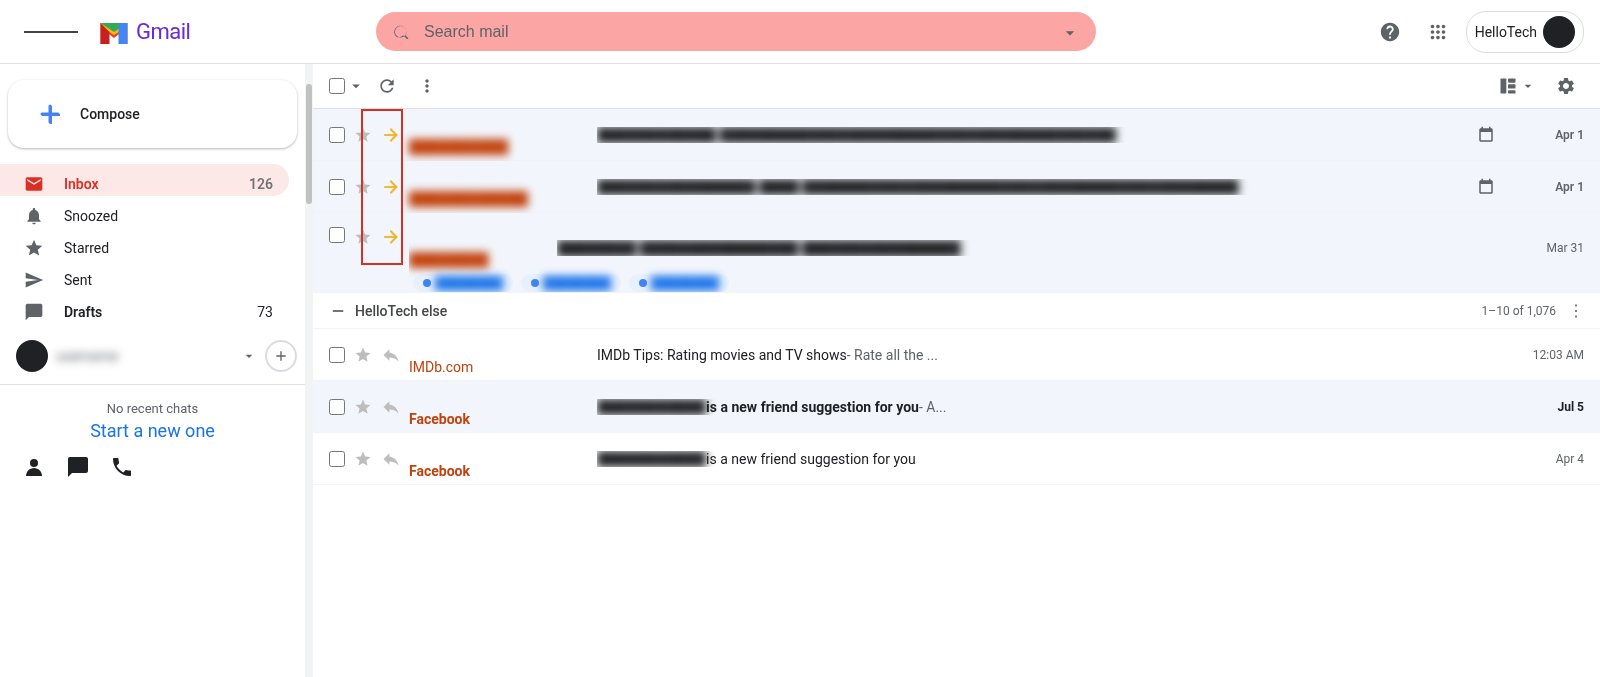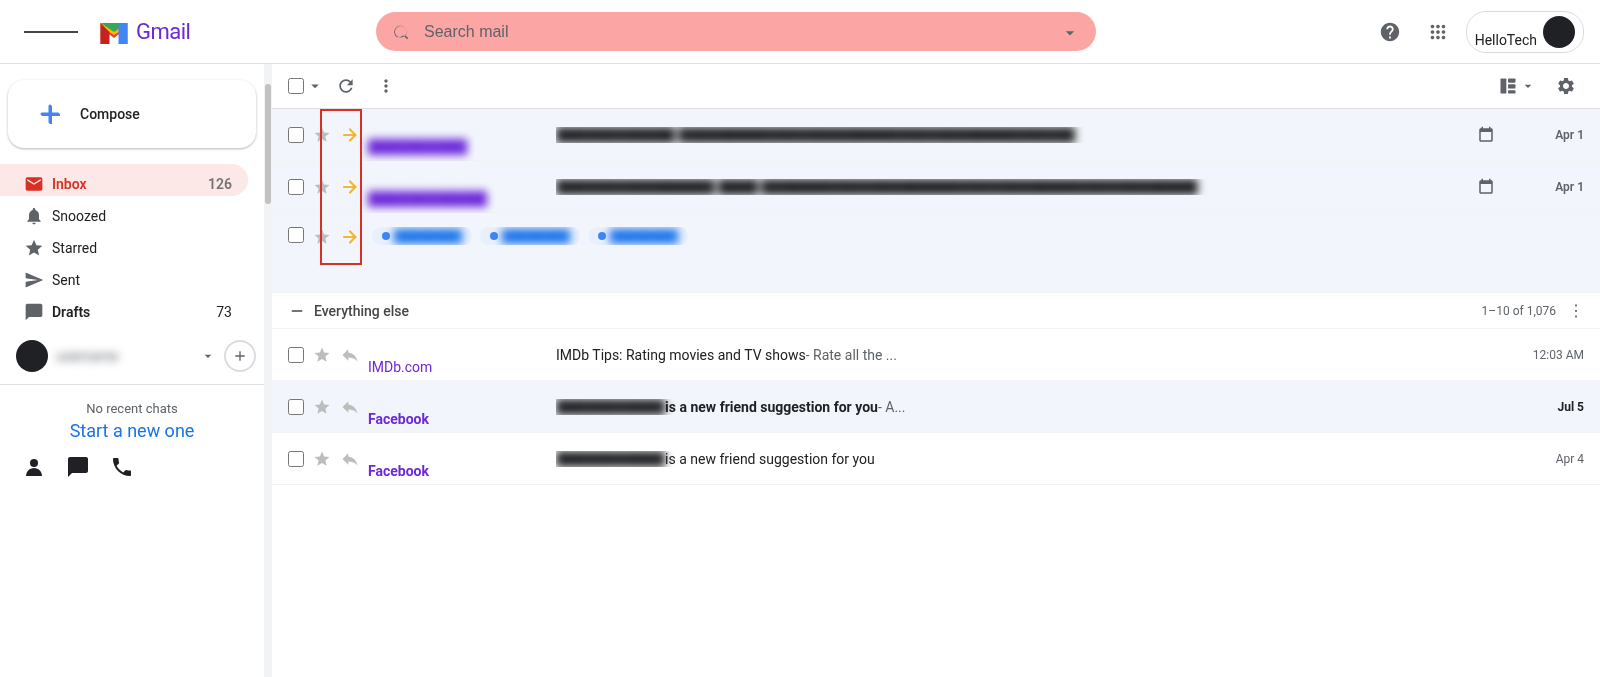--- a/index.html
+++ b/index.html
@@ -17,32 +17,32 @@
     .gmail-m { width: 36px; height: 36px; }
     .gmail-text { font-size: 22px; color: #6d28d9; font-weight: 400; letter-spacing: -0.5px; }
     .search-bar { flex: 1; max-width: 720px; margin: 0 20px; position: relative; }
     .search-bar-inner { display: flex; align-items: center; background: #fca5a5; border-radius: 24px; padding: 8px 16px; gap: 12px; }
     .search-icon { color: #5f6368; font-size: 18px; }
     .search-input { border: none; background: transparent; font-size: 16px; outline: none; flex: 1; color: #202124; }
     .search-input::placeholder { color: #5f6368; }
     .search-dropdown { color: #5f6368; cursor: pointer; font-size: 18px; }
     .header-right { display: flex; align-items: center; gap: 8px; margin-left: auto; }
     .icon-btn { width: 40px; height: 40px; border-radius: 50%; display: flex; align-items: center; justify-content: center; cursor: pointer; color: #5f6368; font-size: 20px; }
-    .account-area { display: flex; align-items: flex-end; gap: 6px; cursor: pointer; padding: 4px 8px; border-radius: 20px; border: 1px solid #dadce0; }
+    .account-area { display: flex; align-items: center; gap: 6px; cursor: pointer; padding: 4px 8px; border-radius: 20px; border: 1px solid #dadce0; }
     .account-text { font-size: 14px; color: #202124; }
     .account-avatar { width: 32px; height: 32px; border-radius: 50%; background: #202124; }
 
     
     .layout { display: flex; margin-top: 64px; height: calc(677px - 64px); }
 
     
-    .sidebar { width: 264px; flex-shrink: 0; padding: 8px 0; overflow-y: auto; border-right: none; }
+    .sidebar { width: 305px; flex-shrink: 0; padding: 8px 0; overflow-y: auto; border-right: none; }
     .compose-btn { display: flex; align-items: center; gap: 12px; margin: 8px 8px 16px 8px; padding: 16px 24px; background: #fff; border-radius: 16px; cursor: pointer; box-shadow: 0 1px 3px rgba(0,0,0,0.2), 0 1px 2px rgba(0,0,0,0.1); font-size: 14px; font-weight: 500; color: #202124; }
 
-    .nav-item { display: flex; align-items: center; gap: 8px; padding: 12px 16px 4px 24px; height: 32px; cursor: pointer; border-radius: 0 16px 16px 0; margin-right: 16px; font-size: 14px; color: #202124; }
+    .nav-item { display: flex; align-items: center; gap: 20px; padding: 12px 16px 4px 24px; height: 32px; cursor: pointer; border-radius: 0 16px 16px 0; margin-right: 16px; font-size: 14px; color: #202124; }
     .nav-item.active { background: #fce8e6; color: #d93025; font-weight: 600; }
     .nav-item .nav-icon { width: 20px; height: 20px; display: flex; align-items: center; justify-content: center; flex-shrink: 0; }
     .nav-item .nav-label { flex: 1; }
     .nav-item .nav-count { color: #202124; font-size: 14px; }
     .nav-item.active .nav-count { color: #737373; }
 
     
     .inbox-icon { color: #d93025; }
     .starred-icon { color: #5f6368; }
     .snoozed-icon { color: #5f6368; }
@@ -66,21 +66,21 @@
     .toolbar { display: flex; align-items: center; padding: 8px 16px; gap: 4px; border-bottom: 1px solid #e0e0e0; }
     .toolbar-btn { display: flex; align-items: center; gap: 2px; padding: 4px 8px; border-radius: 4px; cursor: pointer; color: #5f6368; }
     .checkbox-area { display: flex; align-items: center; gap: 2px; }
     .toolbar-right { margin-left: auto; display: flex; align-items: center; gap: 4px; }
     .email-row { display: flex; align-items: center; padding: 0 16px; height: 52px; border-bottom: 1px solid #f1f3f4; cursor: pointer; background: #f2f6fc; gap: 8px; position: relative; }
     .email-row.unread { background: #f2f6fc; font-weight: 600; }
     .email-row.read { background: #fff; font-weight: 400; }
     .email-check { width: 18px; height: 18px; flex-shrink: 0; }
     .email-star { width: 20px; height: 20px; flex-shrink: 0; color: #bdbdbd; display: flex; align-items: center; justify-content: center; font-size: 16px; }
     .email-forward { width: 20px; height: 20px; flex-shrink: 0; display: flex; align-items: center; justify-content: center; }
-    .email-sender { width: 180px; flex-shrink: 0; font-size: 14px; overflow: hidden; text-overflow: ellipsis; white-space: nowrap; color: #6d28d9; margin-top: 25px; }
+    .email-sender { width: 180px; flex-shrink: 0; font-size: 14px; overflow: hidden; text-overflow: ellipsis; white-space: nowrap; color: #c2410c; margin-top: 25px; }
     .email-content { flex: 1; display: flex; overflow: hidden; }
     .email-subject { font-size: 14px; overflow: hidden; text-overflow: ellipsis; white-space: nowrap; color: #202124; }
     .email-snippet { font-size: 14px; color: #5f6368; overflow: hidden; text-overflow: ellipsis; white-space: nowrap; font-weight: 400; }
     .email-date { width: 80px; flex-shrink: 0; text-align: right; font-size: 12px; color: #5f6368; }
     .email-cal { width: 20px; height: 20px; flex-shrink: 0; color: #5f6368; display: flex; align-items: center; justify-content: center; font-size: 14px; }
 
     .blurred { filter: blur(4px); user-select: none; }
 
     
     .section-header { display: flex; align-items: center; padding: 8px 16px; color: #444746; font-size: 14px; gap: 8px; border-bottom: 1px solid #f1f3f4; }
@@ -368,20 +368,27 @@
               <path d="M12 17.27L18.18 21l-1.64-7.03L22 9.24l-7.19-.61L12 2 9.19 8.63 2 9.24l5.46 4.73L5.82 21z" fill="#bdbdbd"></path>
             </svg>
         </div>
         <div class="email-forward">
           <svg width="20" height="20" viewBox="0 0 24 24">
             <path d="M12 4l-1.41 1.41L16.17 11H4v2h12.17l-5.58 5.59L12 20l8-8z" fill="#f0b429"></path>
             <path d="M5 4l-1.41 1.41L9.17 11H-3v2h12.17l-5.58 5.59L5 20l8-8z" fill="#f0b429" transform="translate(7,0)"></path>
           </svg>
         </div>
         <div style="flex:1; display:flex; flex-direction:column; gap:6px; overflow:hidden;">
+          <div style="display:flex; align-items:center; gap:8px;">
+            <div class="email-sender blurred" style="width:140px;">████████</div>
+            <div style="flex:1; overflow:hidden;">
+              <span class="email-subject blurred">████████ ████████████████ ████████████████</span>
+            </div>
+            <div class="email-date" style="width:60px;">Mar 31</div>
+          </div>
 
           <div style="display:flex; gap:8px; padding-left:4px;">
             <div style="display:flex;align-items:center;gap:4px;background:#e8f0fe;border-radius:12px;padding:2px 10px;">
               <div style="width:8px;height:8px;border-radius:50%;background:#4285f4;"></div>
               <span class="blurred" style="font-size:12px;color:#1a73e8;">████████</span>
             </div>
             <div style="display:flex;align-items:center;gap:4px;background:#e8f0fe;border-radius:12px;padding:2px 10px;">
               <div style="width:8px;height:8px;border-radius:50%;background:#4285f4;"></div>
               <span class="blurred" style="font-size:12px;color:#1a73e8;">████████</span>
             </div>
@@ -393,21 +400,21 @@
         </div>
       </div>
 
       <div style="position:absolute; left:48px; top:0; width:42px; height:156px; border:2.5px solid #d93025; pointer-events:none; z-index:20;"></div>
 
       <div class="section-header">
         <div class="section-toggle">
           <svg width="18" height="18" viewBox="0 0 24 24">
               <path d="M19 13H5v-2h14v2z" fill="#444746"></path>
             </svg>
-          <span class="section-label">Everything else</span>
+          <span class="section-label">HelloTech else</span>
         </div>
         <div style="display:flex;align-items:center;gap:4px;margin-left:auto;">
           <span class="section-count">1–10 of 1,076</span>
           <div class="section-more">⋮</div>
         </div>
       </div>
 
       <div class="email-row read">
         <input type="checkbox" class="email-check" style="">
         <div class="email-star">

